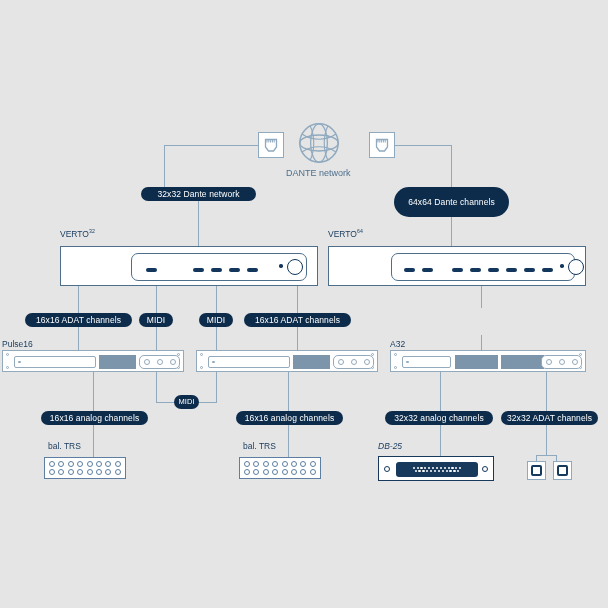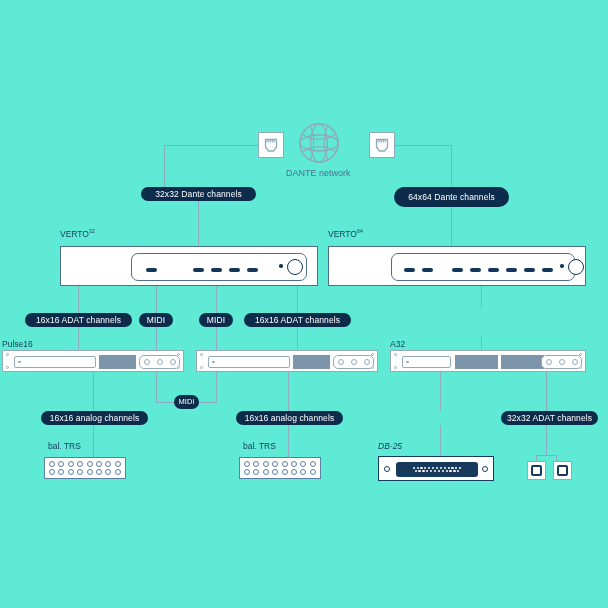--- a/index.html
+++ b/index.html
@@ -11,21 +11,21 @@
     width: 608px;
     height: 608px;
     font-family: "Liberation Sans", sans-serif;
     color: #16395c;
     overflow: hidden;
   }
   #stage {
     position: relative;
     width: 608px;
     height: 608px;
-    background: #5eead4;
+    background: #e5e5e5;
   }
 
   
   .hline {
     position: absolute;
     height: 1px;
     background: #8fa9bf;
   }
   .vline {
     position: absolute;
@@ -283,23 +283,23 @@
       <path d="M8 6.5 v3 M9.8 6.5 v3 M11.6 6.5 v3 M13.4 6.5 v3 M15.2 6.5 v3" stroke="#8fa9bf" stroke-width="1"></path>
     </svg>
   </div>
 
   <div class="hline" style="left:164px; top:145px; width:94px;"></div>
   <div class="vline" style="left:164px; top:145px; height:43px;"></div>
 
   <div class="hline" style="left:395px; top:145px; width:57px;"></div>
   <div class="vline" style="left:451px; top:145px; height:43px;"></div>
 
-  <div class="pill" style="left:141px; top:187px; width:115px; height:14px;">32x32 Dante channels</div>
-
-  <div class="pill" style="left:394px; top:187px; width:115px; height:20px;">64x64 Dante channels</div>
+  <div class="pill" style="left:141px; top:187px; width:115px; height:14px;">32x32 Dante network</div>
+
+  <div class="pill" style="left:394px; top:187px; width:115px; height:30px;">64x64 Dante channels</div>
 
   <div class="vline" style="left:198px; top:201px; height:46px;"></div>
   <div class="vline" style="left:451px; top:201px; height:46px;"></div>
 
   <div class="caption" style="left:60px; top:228px;">
     <span>VERTO</span><sup>32</sup>
   </div>
 
   <div class="verto" style="left:60px; top:246px; width:258px; height:40px;">
     <div class="verto-face" style="left:70px; top:6px; right:10px; height:28px;">
@@ -412,20 +412,21 @@
 
   <div class="vline" style="left:93px; top:372px; height:39px;"></div>
   <div class="vline" style="left:288px; top:372px; height:39px;"></div>
   <div class="vline" style="left:440px; top:372px; height:39px;"></div>
   <div class="vline" style="left:546px; top:372px; height:39px;"></div>
 
   <div class="pill" style="left:41px; top:411px; width:107px; height:14px;">16x16 analog channels</div>
 
   <div class="pill" style="left:236px; top:411px; width:107px; height:14px;">16x16 analog channels</div>
 
+  <div class="pill" style="left:385px; top:411px; width:108px; height:14px;">32x32 analog channels</div>
 
   <div class="pill" style="left:501px; top:411px; width:97px; height:14px;">32x32 ADAT channels</div>
 
   <div class="vline" style="left:93px; top:425px; height:33px;"></div>
   <div class="vline" style="left:288px; top:425px; height:33px;"></div>
   <div class="vline" style="left:440px; top:425px; height:33px;"></div>
   <div class="vline" style="left:546px; top:425px; height:30px;"></div>
 
   <div class="caption" style="left:48px; top:441px;">bal. TRS</div>
 

